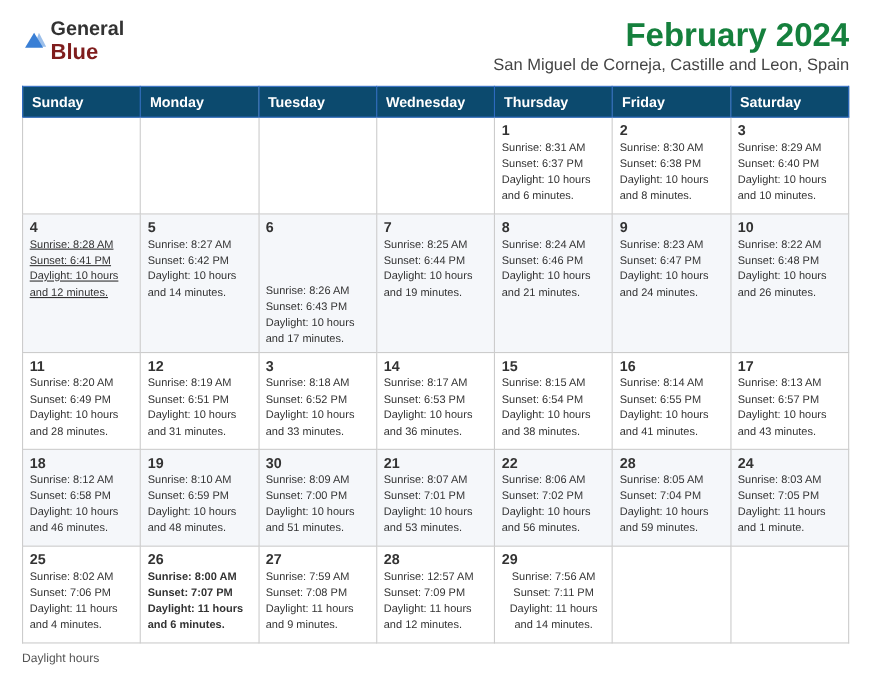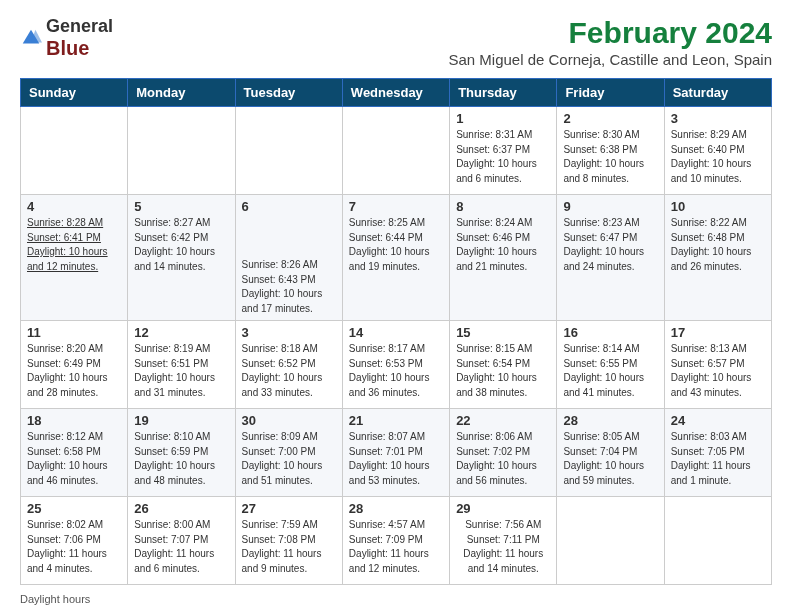--- a/index.html
+++ b/index.html
@@ -289,33 +289,33 @@
       </tr>
       <tr>
         <td>
           <span class="day-number">25</span>
           <div class="day-info" style="white-space: pre-line;">Sunrise: 8:02 AM
 Sunset: 7:06 PM
 Daylight: 11 hours and 4 minutes.</div>
         </td>
         <td>
           <span class="day-number">26</span>
-          <div class="day-info" style="white-space: pre-line;">Sunrise: 8:00 AM
+          <div class="day-info" style="white-space: pre-line; font-weight: bold;">Sunrise: 8:00 AM
 Sunset: 7:07 PM
 Daylight: 11 hours and 6 minutes.</div>
         </td>
         <td>
           <span class="day-number">27</span>
           <div class="day-info" style="white-space: pre-line;">Sunrise: 7:59 AM
 Sunset: 7:08 PM
 Daylight: 11 hours and 9 minutes.</div>
         </td>
         <td>
           <span class="day-number">28</span>
-          <div class="day-info" style="white-space: pre-line;">Sunrise: 4:57 AM
+          <div class="day-info" style="white-space: pre-line;">Sunrise: 12:57 AM
 Sunset: 7:09 PM
 Daylight: 11 hours and 12 minutes.</div>
         </td>
         <td>
           <span class="day-number">29</span>
           <div class="day-info" style="white-space: pre-line; text-align: center;">Sunrise: 7:56 AM
 Sunset: 7:11 PM
 Daylight: 11 hours and 14 minutes.</div>
         </td>
         <td class="empty-cell"></td>

